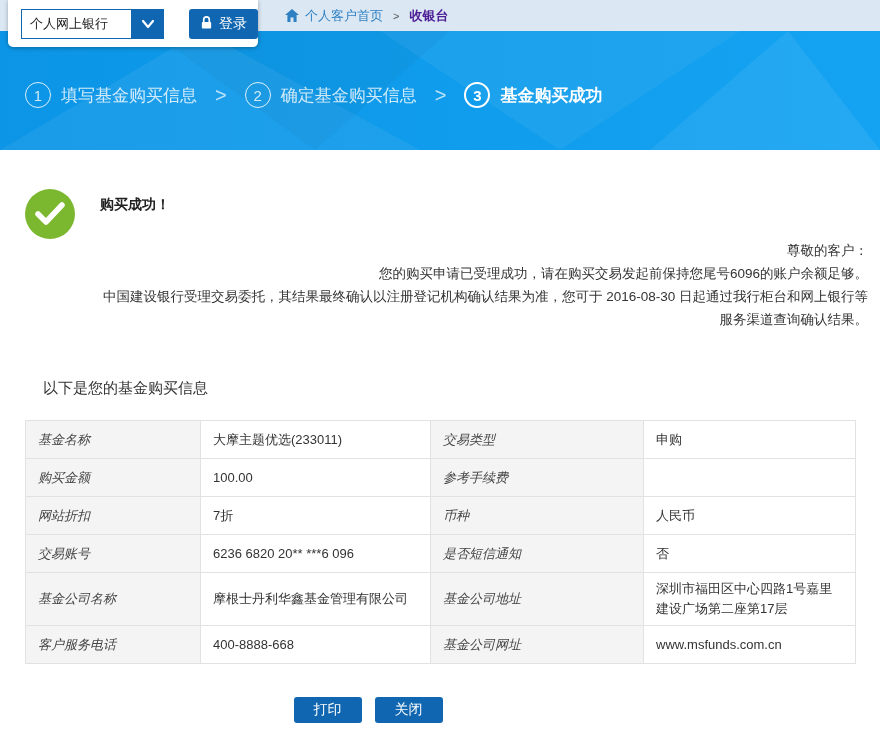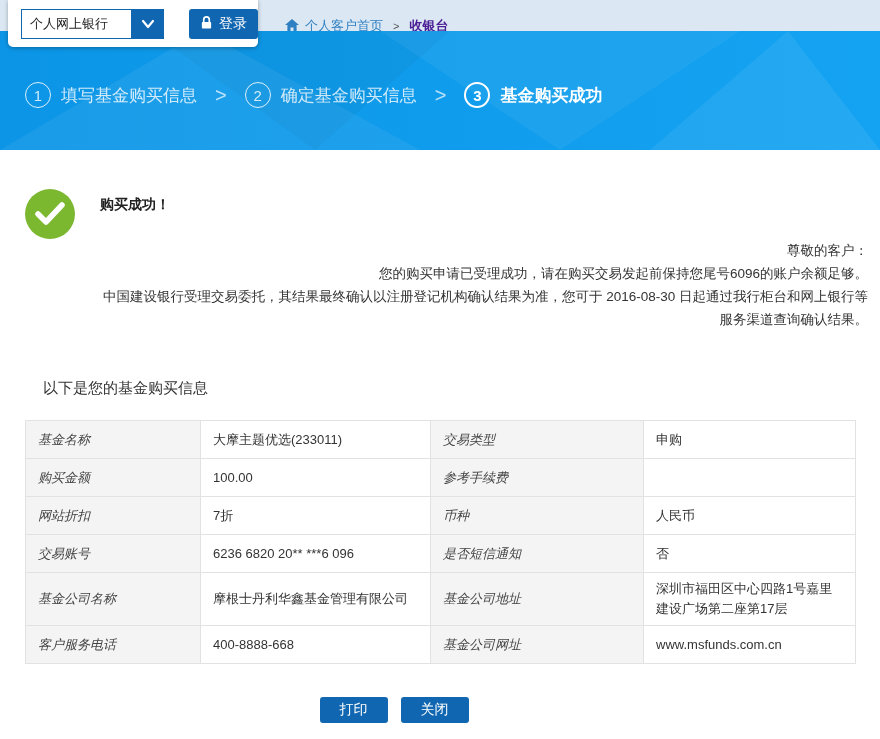--- a/index.html
+++ b/index.html
@@ -3,21 +3,21 @@
 <meta charset="utf-8">
 <style>
   * { margin:0; padding:0; box-sizing:border-box; }
   html,body { background:#fff; }
   .page {
     position:relative; width:880px; height:739px; background:#fff; overflow:hidden;
     font-family:"Liberation Sans","DejaVu Sans",sans-serif; color:#333;
   }
   
   .topbar { position:absolute; top:0; left:0; width:880px; height:31px; background:#dbe8f3; }
-  .breadcrumb { position:absolute; left:285px; top:0; height:31px; display:flex; align-items:center; font-size:13px;margin-top:10px; }
+  .breadcrumb { position:absolute; left:285px; top:0; height:31px; display:flex; align-items:center; font-size:13px; }
   .home-ico { display:flex; align-items:center; margin-right:6px; }
   .bc-home { color:#2f80c3; text-decoration:none; cursor:pointer; }
   .bc-sep { color:#555; font-size:11px; margin:0 10px; }
   .bc-cur { color:#4c1d95; font-weight:bold; }
   
   .login-card {
     position:absolute; top:0; left:8px; width:250px; height:47px; background:#fff; z-index:5;
     border-radius:0 0 5px 5px; box-shadow:0 1px 4px rgba(0,0,0,0.3);
     display:flex; align-items:center; padding-left:13px;
   }
@@ -56,21 +56,21 @@
   }
   .success-title { position:absolute; left:100px; top:196px; font-size:14px; font-weight:bold; color:#222; }
   .success-paras { position:absolute; left:100px; top:239px; width:768px; font-size:13.5px; line-height:23px; color:#333;text-align:right; }
   
   .info-heading { position:absolute; left:43px; top:379px; font-size:15px; font-weight:normal; color:#333; }
   .info-table { position:absolute; left:25px; top:420px; width:830px; border-collapse:collapse;
                 font-size:13px; color:#333; table-layout:fixed; }
   .info-table td { border:1px solid #e2e2e2; padding:6px 12px; height:38px; line-height:20px; vertical-align:middle; }
   .info-table td.lbl { background:#f4f4f4; color:#444;font-style:italic; }
   
-  .btn-row { position:absolute; top:697px; left:0; width:736px; display:flex; justify-content:center; gap:13px;margin-left:26px; }
+  .btn-row { position:absolute; top:697px; left:0; width:736px; display:flex; justify-content:center; gap:13px; }
   .action-btn {
     height:26px; background:#1066b0; color:#fff; border:none; border-radius:3px;
     font-size:14px; padding:0 20px; cursor:pointer; font-family:inherit;
   }
 </style>
 </head>
 <body>
 
 <div class="page">
 

